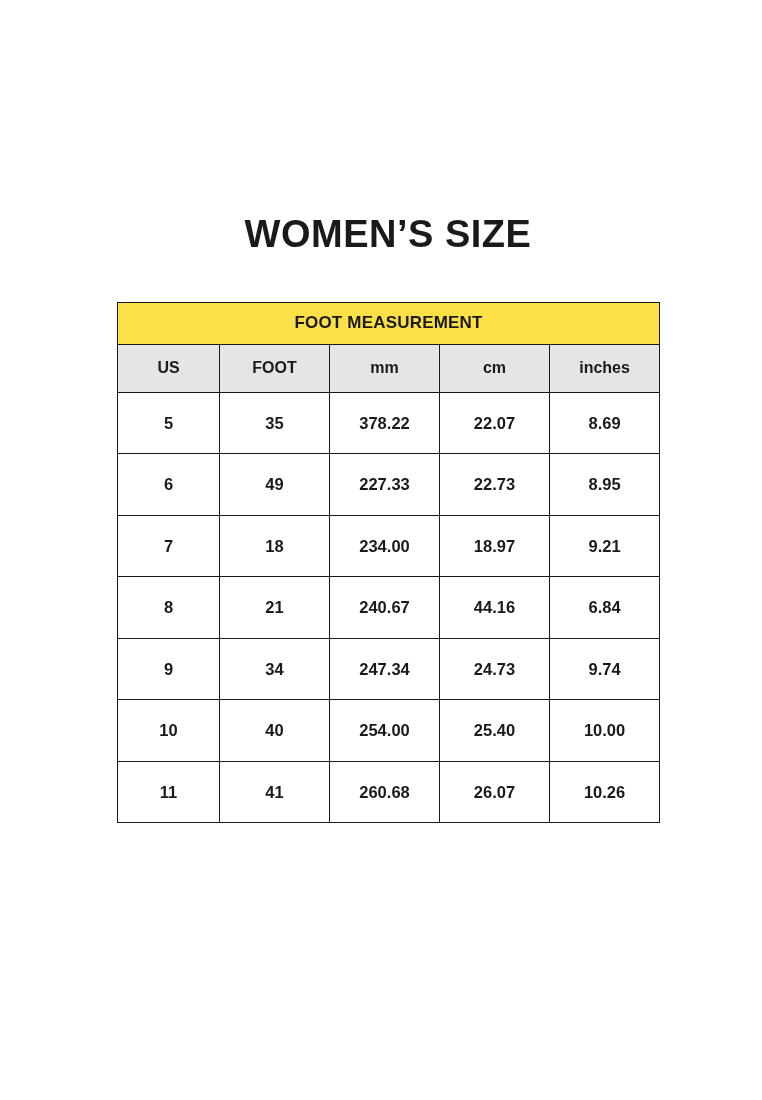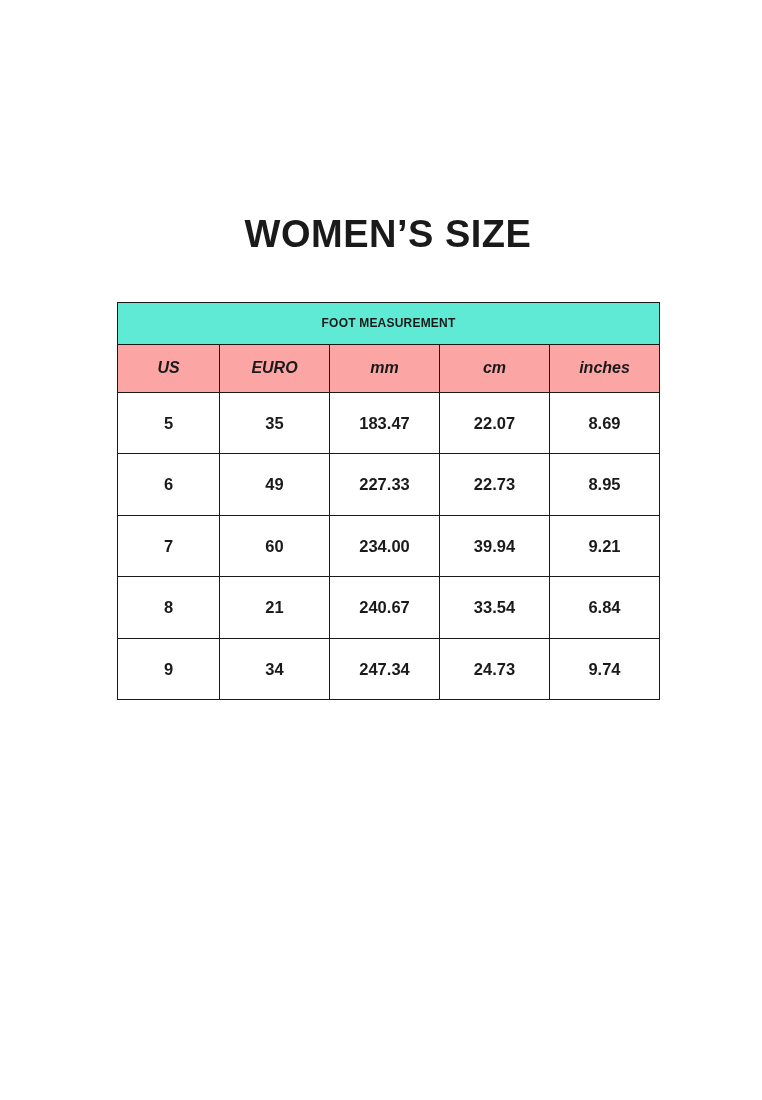--- a/index.html
+++ b/index.html
@@ -44,30 +44,29 @@
   }
   table.size-table td,
   table.size-table th {
     border: 1.5px solid #1a1a1a;
     text-align: center;
     vertical-align: middle;
     font-weight: 700;
     color: #1a1a1a;
   }
   .banner-cell {
-    background: #5eead4;
+    background: #fde047;
     height: 39px;
-    font-size: 12px;
+    font-size: 17px;
     letter-spacing: 0.2px;
   }
   .head-cell {
-    background: #fca5a5;
+    background: #e5e5e5;
     height: 45px;
     font-size: 16px;
-    font-style: italic;
   }
   .data-cell {
     background: #ffffff;
     height: 58.5px;
     font-size: 16.5px;
   }
   col.c-us { width: 102px; }
   col.c-euro { width: 110px; }
   col.c-mm { width: 110px; }
   col.c-cm { width: 110px; }
@@ -88,58 +87,72 @@
         <col class="c-mm">
         <col class="c-cm">
         <col class="c-in">
       </colgroup>
       <tbody>
         <tr>
           <td class="banner-cell" colspan="5">FOOT MEASUREMENT</td>
         </tr>
         <tr>
           <td class="head-cell">US</td>
-          <td class="head-cell">EURO</td>
+          <td class="head-cell">FOOT</td>
           <td class="head-cell">mm</td>
           <td class="head-cell">cm</td>
           <td class="head-cell">inches</td>
         </tr>
 
         <tr>
           <td class="data-cell">5</td>
           <td class="data-cell">35</td>
-          <td class="data-cell">183.47</td>
+          <td class="data-cell">378.22</td>
           <td class="data-cell">22.07</td>
           <td class="data-cell">8.69</td>
         </tr>
         <tr>
           <td class="data-cell">6</td>
           <td class="data-cell">49</td>
           <td class="data-cell">227.33</td>
           <td class="data-cell">22.73</td>
           <td class="data-cell">8.95</td>
         </tr>
         <tr>
           <td class="data-cell">7</td>
-          <td class="data-cell">60</td>
+          <td class="data-cell">18</td>
           <td class="data-cell">234.00</td>
-          <td class="data-cell">39.94</td>
+          <td class="data-cell">18.97</td>
           <td class="data-cell">9.21</td>
         </tr>
         <tr>
           <td class="data-cell">8</td>
           <td class="data-cell">21</td>
           <td class="data-cell">240.67</td>
-          <td class="data-cell">33.54</td>
+          <td class="data-cell">44.16</td>
           <td class="data-cell">6.84</td>
         </tr>
         <tr>
           <td class="data-cell">9</td>
           <td class="data-cell">34</td>
           <td class="data-cell">247.34</td>
           <td class="data-cell">24.73</td>
           <td class="data-cell">9.74</td>
         </tr>
+        <tr>
+          <td class="data-cell">10</td>
+          <td class="data-cell">40</td>
+          <td class="data-cell">254.00</td>
+          <td class="data-cell">25.40</td>
+          <td class="data-cell">10.00</td>
+        </tr>
+        <tr>
+          <td class="data-cell">11</td>
+          <td class="data-cell">41</td>
+          <td class="data-cell">260.68</td>
+          <td class="data-cell">26.07</td>
+          <td class="data-cell">10.26</td>
+        </tr>
       </tbody>
     </table>
   </div>
 
 </div>
 
 </body></html>

